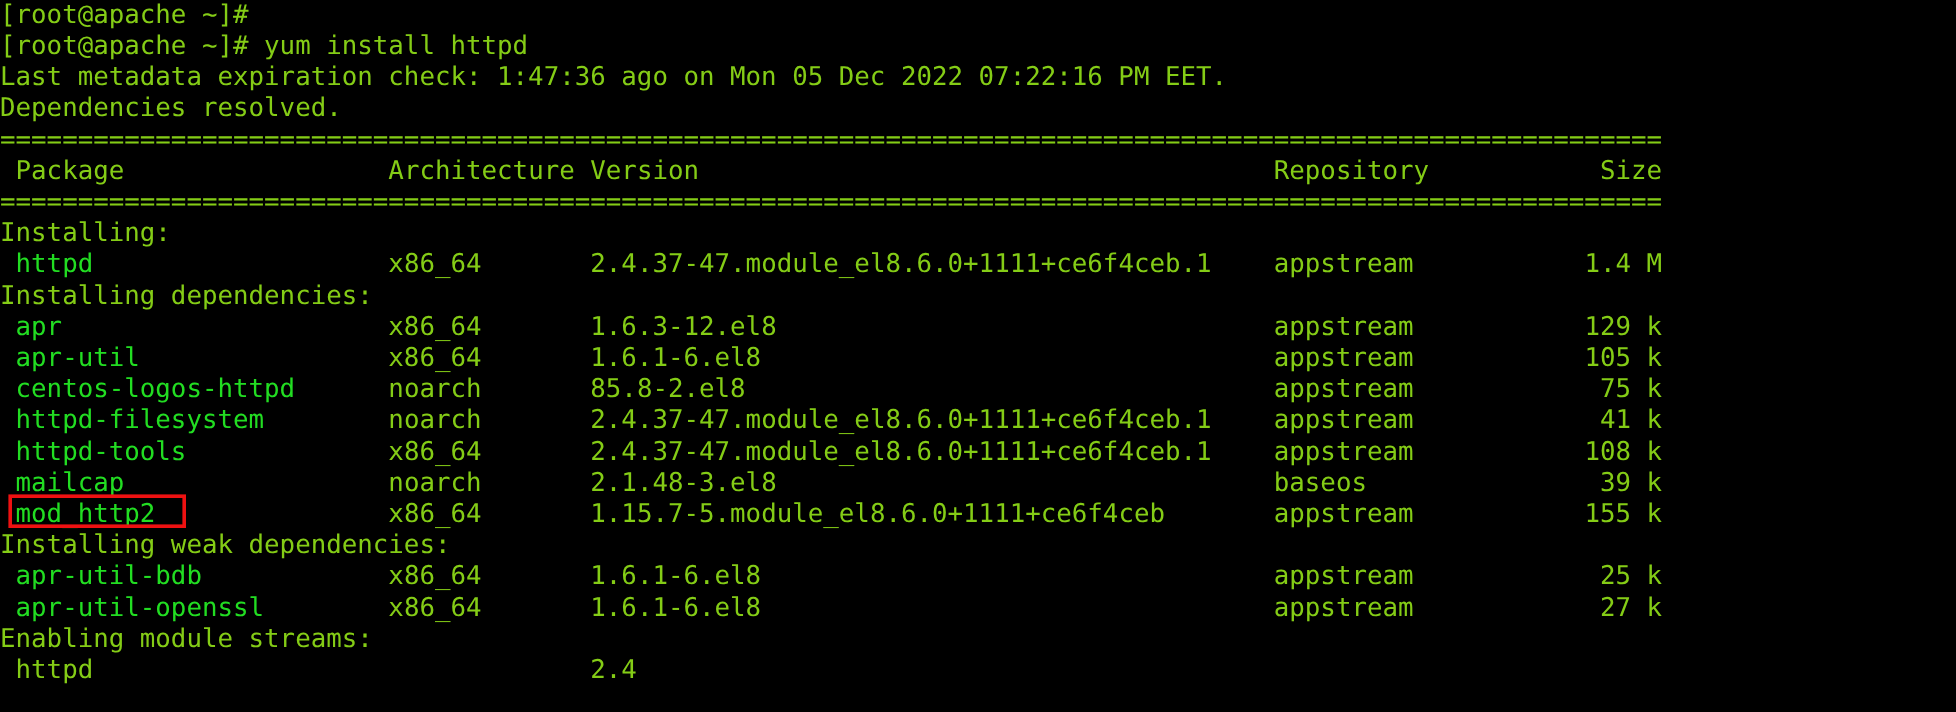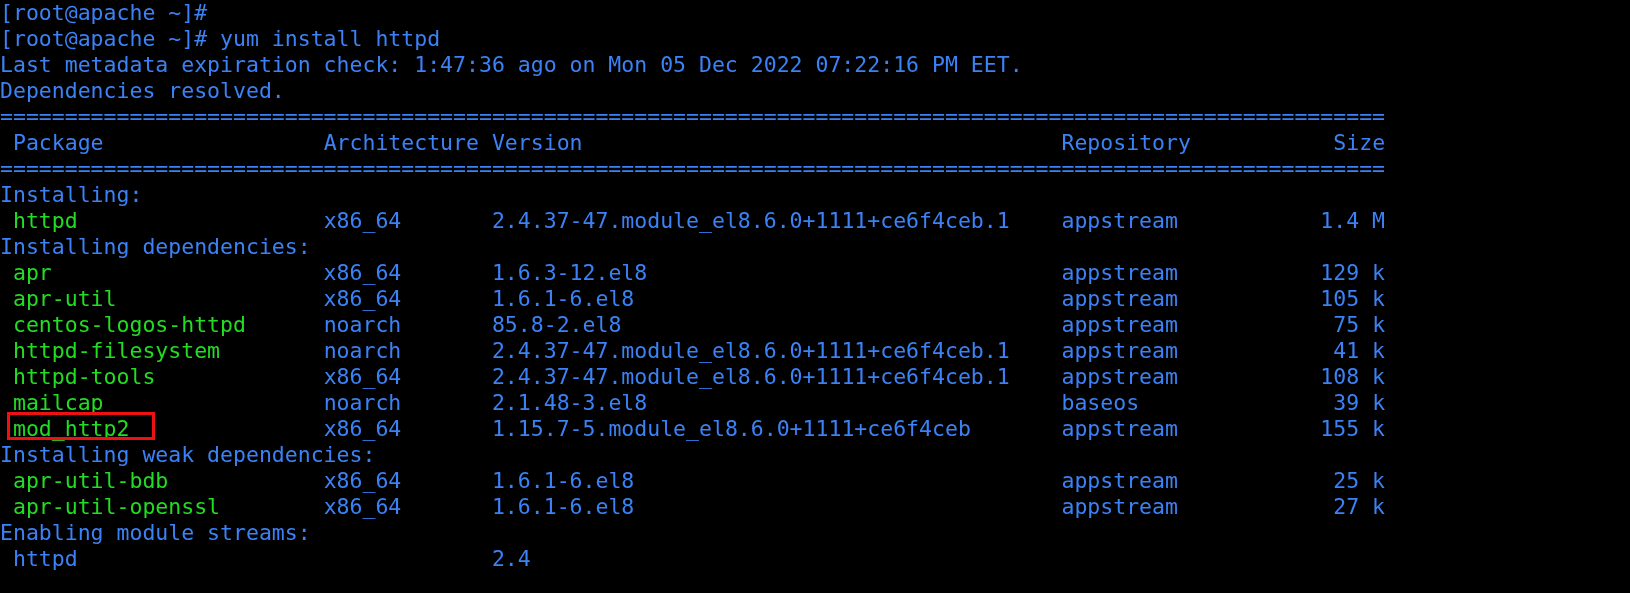--- a/index.html
+++ b/index.html
@@ -40,21 +40,21 @@
     color: #cccccc;
   }
   .pad {
     display: inline-block;
     white-space: pre;
   }
   .pkg {
     color: #22dd22;
   }
   .plain {
-    color: #3b82f6;
+    color: #84cc16;
   }
   #highlight-box {
     position: absolute;
     left: 7px;
     top: 412px;
     width: 148px;
     height: 28px;
     border: 3px solid #ee1111;
     box-sizing: border-box;
     pointer-events: none;

